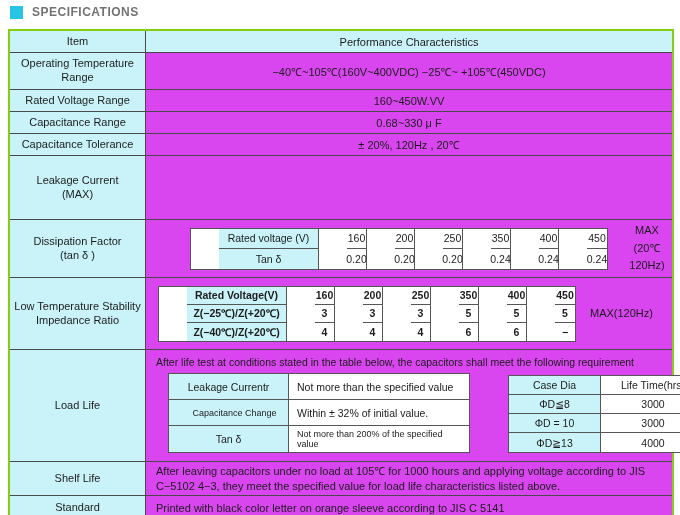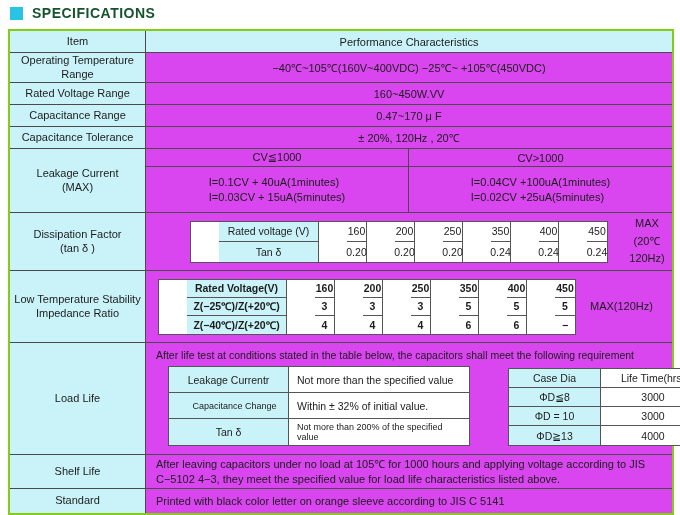--- a/index.html
+++ b/index.html
@@ -1,31 +1,31 @@
 <!DOCTYPE html>
 <html><head>
 <meta charset="utf-8">
 <style>
   html,body{margin:0;padding:0;background:#ffffff;}
   body{width:680px;height:515px;position:relative;font-family:"Liberation Sans",sans-serif;color:#1c1c1c;overflow:hidden;}
 
   
   .titlebar{position:absolute;left:10px;top:5px;display:flex;align-items:center;gap:9px;}
   .bullet{width:13px;height:13px;background:#29c3e4;}
-  .titletext{font-size:14px;font-weight:bold;letter-spacing:.5px;color:#14532d;}
+  .titletext{font-size:12px;font-weight:bold;letter-spacing:.5px;color:#737373;}
 
   
   .spec{position:absolute;left:8px;top:29px;width:662px;border:2px solid #84cc16;background:#d946ef;}
   .row{display:flex;border-bottom:1px solid #4a4a4a;box-sizing:border-box;}
   .row:last-child{border-bottom:none;}
   .lbl{width:136px;min-width:136px;background:#c9f3f9;border-right:1px solid #4a4a4a;display:flex;align-items:center;justify-content:center;text-align:center;font-size:11px;white-space:pre-line;line-height:1.25;box-sizing:border-box;}
   .val{flex:1;display:flex;align-items:center;justify-content:center;font-size:11px;box-sizing:border-box;}
   .cyan{background:#c9f3f9;}
 
-  .h22{height:22px;} .h30{height:30px;} .h64{height:64px;} .h58{height:58px;gap:32px;}
+  .h22{height:22px;} .h30{height:37px;} .h64{height:64px;} .h58{height:58px;gap:32px;}
   .h72{height:72px;} .h112{height:112px;} .h34{height:34px;} .h24{height:24px;}
 
   .leftalign{justify-content:flex-start;padding-left:10px;}
 
   
   .leak{flex:1;display:grid;grid-template-columns:1fr 1fr;}
   .leakcol{display:flex;flex-direction:column;}
   .leakcol.first{border-right:1px solid #4a4a4a;}
   .leakhead{height:17px;border-bottom:1px solid #4a4a4a;display:flex;align-items:center;justify-content:center;font-size:11px;}
   .leakbody{flex:1;display:flex;align-items:center;justify-content:center;}
@@ -77,47 +77,31 @@
     <div class="val">−40℃~105℃(160V~400VDC)  −25℃~ +105℃(450VDC)</div>
   </div>
 
   <div class="row h22">
     <div class="lbl">Rated Voltage Range</div>
     <div class="val">160~450W.VV</div>
   </div>
 
   <div class="row h22">
     <div class="lbl">Capacitance Range</div>
-    <div class="val">0.47~170 μ F</div>
+    <div class="val">0.68~330 μ F</div>
   </div>
 
   <div class="row h22">
     <div class="lbl">Capacitance Tolerance</div>
     <div class="val">± 20%, 120Hz , 20℃</div>
   </div>
 
   <div class="row h64">
     <div class="lbl">Leakage Current
 (MAX)</div>
-    <div class="leak">
-      <div class="leakcol first">
-        <div class="leakhead">CV≦1000</div>
-        <div class="leakbody">
-          <div class="leaklines">I=0.1CV + 40uA(1minutes)
-I=0.03CV + 15uA(5minutes)</div>
-        </div>
-      </div>
-      <div class="leakcol">
-        <div class="leakhead">CV&gt;1000</div>
-        <div class="leakbody">
-          <div class="leaklines">I=0.04CV +100uA(1minutes)
-I=0.02CV +25uA(5minutes)</div>
-        </div>
-      </div>
-    </div>
   </div>
 
   <div class="row h58">
     <div class="lbl">Dissipation Factor
 (tan δ )</div>
     <div class="innerwrap">
       <div class="vtable vt-df">
         <div class="vcell cyan">Rated voltage (V)</div>
         <div class="vcell">160</div>
         <div class="vcell">200</div>

